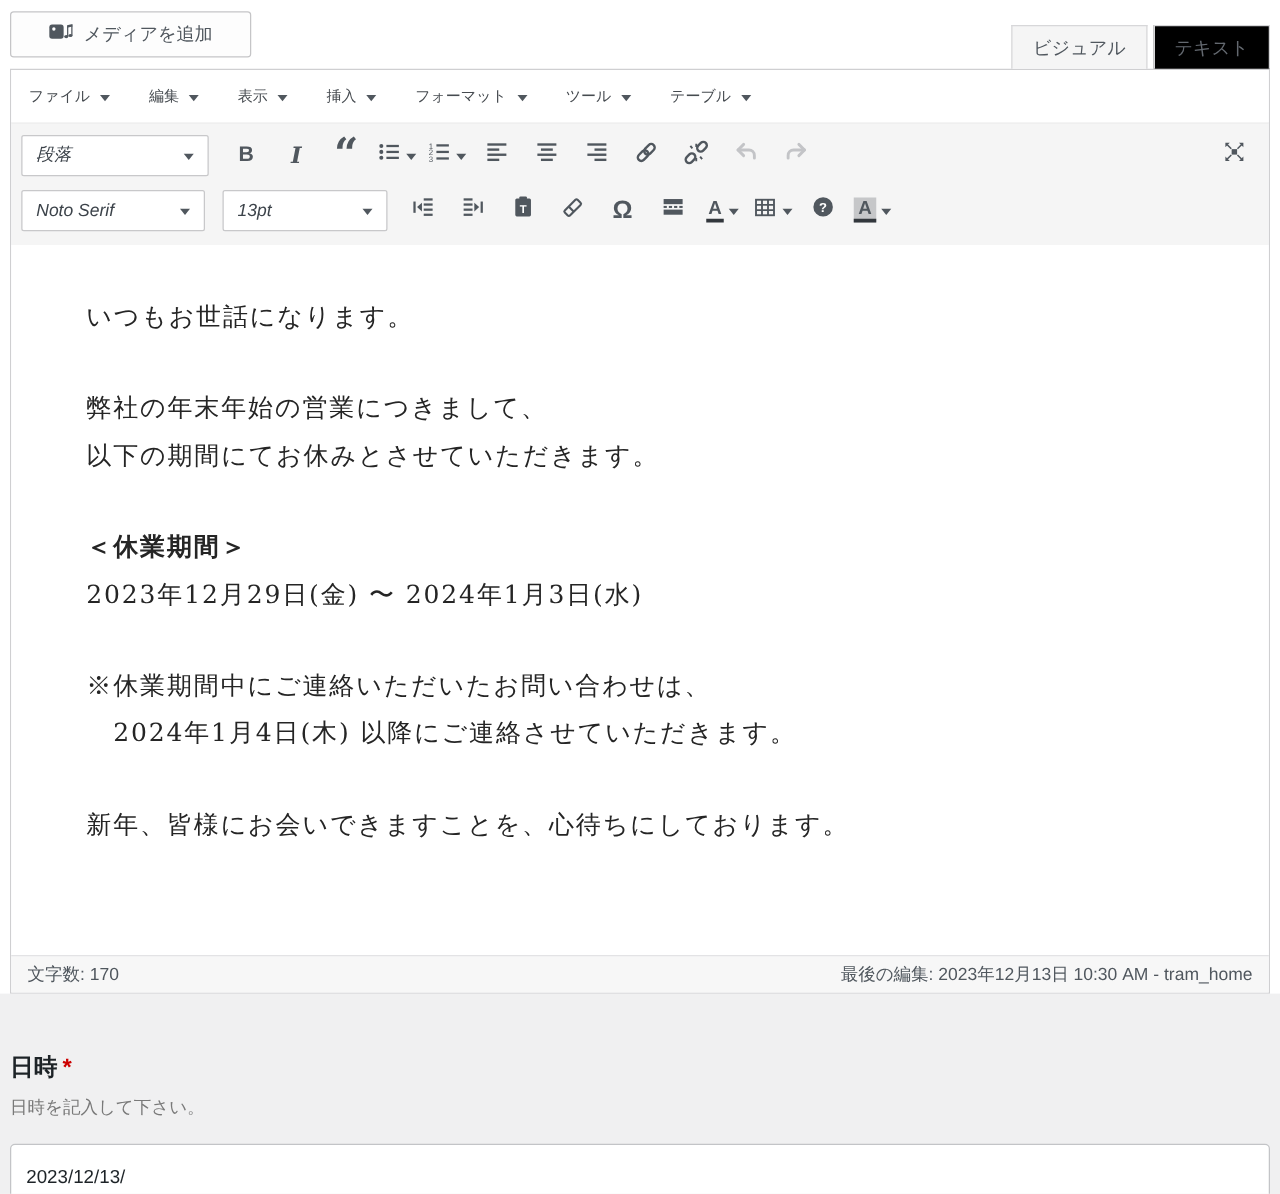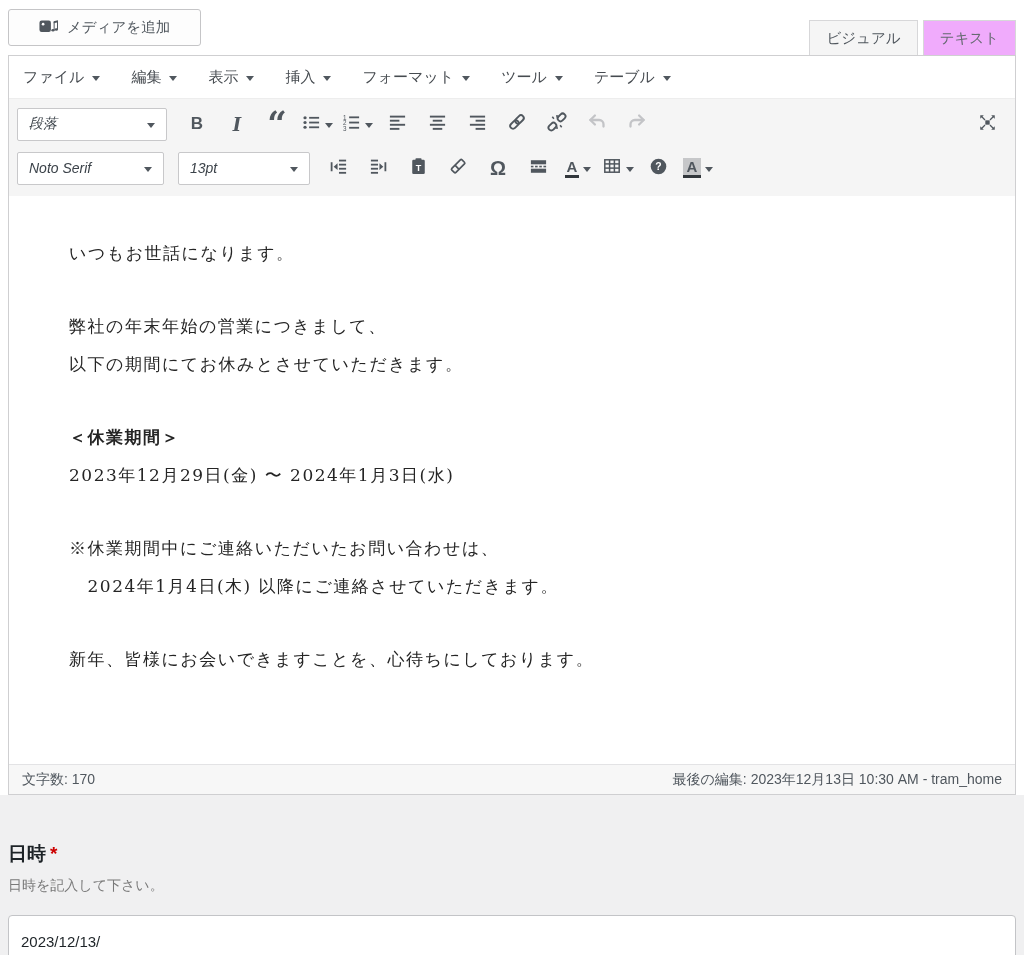--- a/index.html
+++ b/index.html
@@ -20,27 +20,27 @@
     height:37px; padding:0 30px;
     background:#fdfdfd; border:1px solid #c5c5c7; border-radius:3px;
     font-size:14.5px; color:#50575e; cursor:pointer;
   }
   .editor-tabs { position:absolute; right:0; bottom:0; display:flex; gap:5px; }
   .tab {
     height:35px; display:flex; align-items:center; padding:0 16px;
     font-size:14.5px; cursor:pointer;margin-top:16px;
   }
   .tab.active  { background:#f5f5f5; border:1px solid #d7d7d9; border-bottom:none; color:#50575e; }
-  .tab.inactive{ background:#f0abfc; border:1px solid #d7d7d9; border-bottom:none; color:#646970; }
+  .tab.inactive{ background:#000000; border:1px solid #d7d7d9; border-bottom:none; color:#646970; }
 
   
   .editor-frame { border:1px solid #cfcfd1; background:#fff; }
   .menubar {
     height:42px; display:flex; align-items:center;
-    padding:0 14px; gap:31px; background:#fff; font-size:15px; color:#464b50;
+    padding:0 14px; gap:31px; background:#fff; font-size:12px; color:#464b50;
   }
   .menu-item { display:flex; align-items:center; gap:8px; cursor:pointer; }
   .caret {
     width:0; height:0; display:inline-block;
     border-left:4px solid transparent; border-right:4px solid transparent;
     border-top:5px solid #50575e; margin-top:2px;
   }
   .toolbar { background:#f5f5f5; padding:3px 8px 6px; border-top:1px solid #ededed; }
   .tb-row { display:flex; align-items:center; height:44px; }
   .tb-btn {
@@ -61,21 +61,21 @@
   .glyph-i { font-size:18px; font-weight:700; font-style:italic; font-family:"DejaVu Serif","Liberation Serif",serif; color:#50575e; }
   .glyph-quote { font-size:34px; line-height:0.45; height:16px; font-weight:700; font-family:"DejaVu Serif","Liberation Serif",serif; color:#50575e; }
   .glyph-omega { font-size:20px; font-weight:600; color:#50575e; }
   .glyph-A { font-size:15px; font-weight:700; line-height:16px; color:#50575e; border-bottom:3px solid #32373c; padding:0 2px; }
   .glyph-A.hl { background:#c6c7c9; padding:1px 4px 0; }
 
   
   .content {
     height:568px; padding:38px 60px; background:#fff; cursor:text;
     font-family:"DejaVu Serif","Liberation Serif",serif;
-    font-size:17px; letter-spacing:1.5px; color:#252525; overflow:hidden;
+    font-size:20px; letter-spacing:1.5px; color:#252525; overflow:hidden;
   }
   .content p { margin:0 0 35px; line-height:38px; }
   .content .line { display:block; }
   .content .bold { font-weight:700; }
 
   
   .statusbar {
     height:30px; background:#f7f7f7; border-top:1px solid #e3e3e5;
     display:flex; align-items:center; justify-content:space-between;
     padding:0 13px; font-size:14px; color:#50575e;

